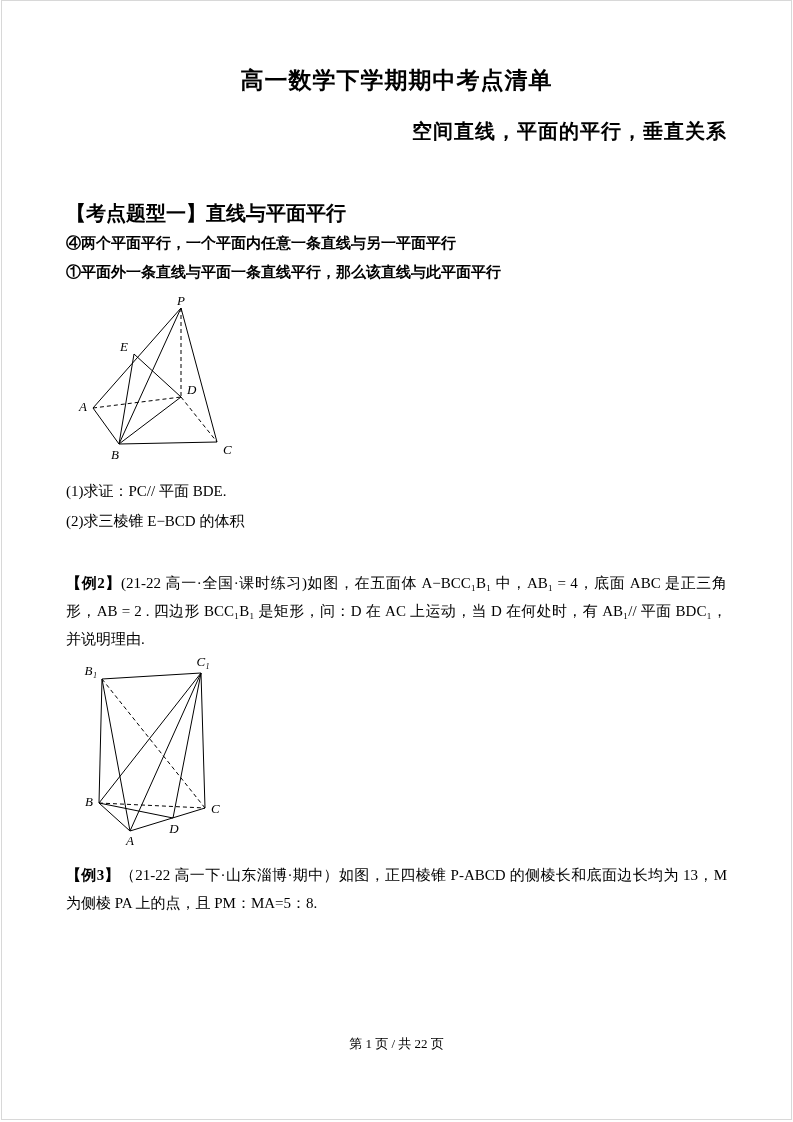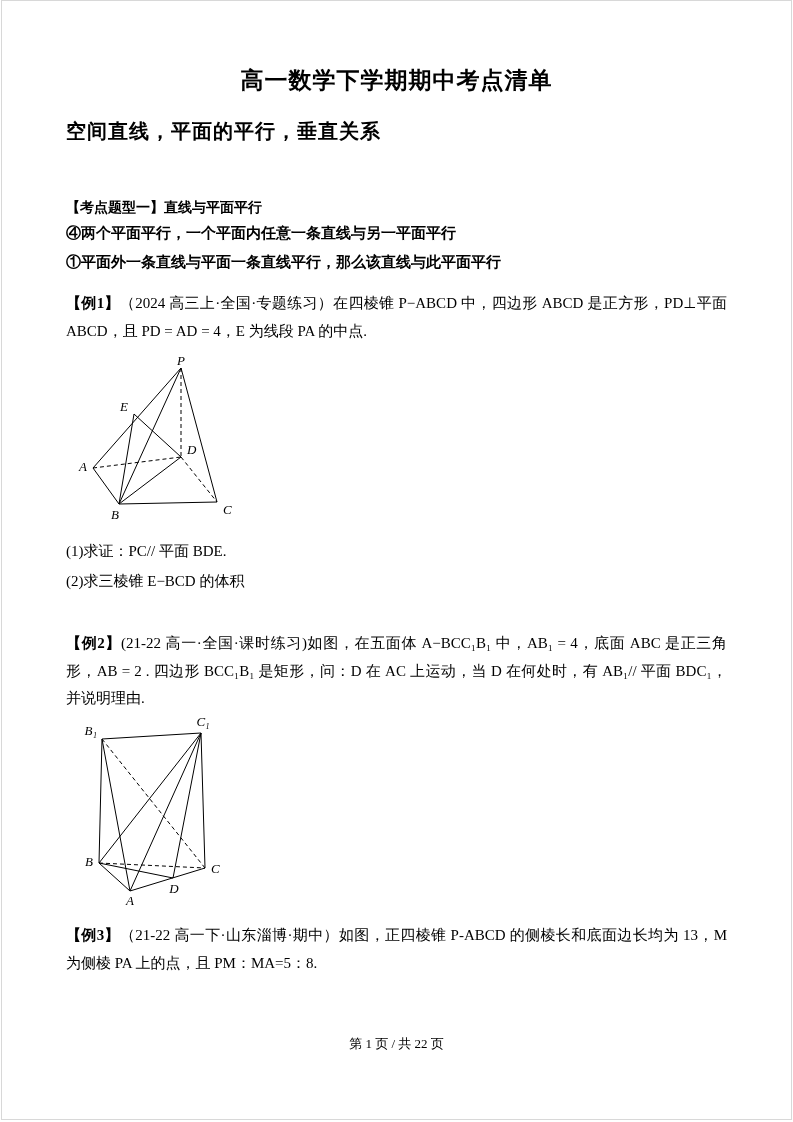--- a/index.html
+++ b/index.html
@@ -24,33 +24,33 @@
   }
   .title {
     margin: 0;
     text-align: center;
     font-size: 23px;
     font-weight: bold;
     letter-spacing: 1px;
   }
   .subtitle {
     margin: 22px 0 0 0;
-    text-align: left;
+    text-align: right;
     font-size: 20px;
     font-weight: bold;
     letter-spacing: 1px;
   }
   .section {
     margin-top: 52px;
   }
   p {
     margin: 0;
   }
   .heading {
-    font-size: 14px;
+    font-size: 20px;
     font-weight: bold;
     line-height: 1.6;
   }
   .rule {
     font-size: 15px;
     font-weight: bold;
     line-height: 1.9;
   }
   .note {
     font-size: 14.5px;
@@ -115,21 +115,20 @@
 
     <h1 class="title">高一数学下学期期中考点清单</h1>
     <h2 class="subtitle">空间直线，平面的平行，垂直关系</h2>
 
     <div class="section">
       <p class="heading">【考点题型一】直线与平面平行</p>
       <p class="rule">④两个平面平行，一个平面内任意一条直线与另一平面平行</p>
       <p class="rule">①平面外一条直线与平面一条直线平行，那么该直线与此平面平行</p>
     </div>
 
-    <p class="para"><span class="bold">【例1】</span><span>（2024 高三上·全国·专题练习）在四棱锥 P−ABCD 中，四边形 ABCD 是正方形，PD⊥平面 ABCD，且 PD = AD = 4，E 为线段 PA 的中点.</span></p>
 
     <div class="figure fig1">
       <svg width="190" height="172" viewBox="0 0 190 172">
 
         <line x1="107" y1="14" x2="19" y2="114"></line>
         <line x1="107" y1="14" x2="45" y2="150"></line>
         <line x1="107" y1="14" x2="143" y2="148"></line>
         <line x1="19" y1="114" x2="45" y2="150"></line>
         <line x1="45" y1="150" x2="143" y2="148"></line>
         <line x1="60" y1="60" x2="45" y2="150"></line>

